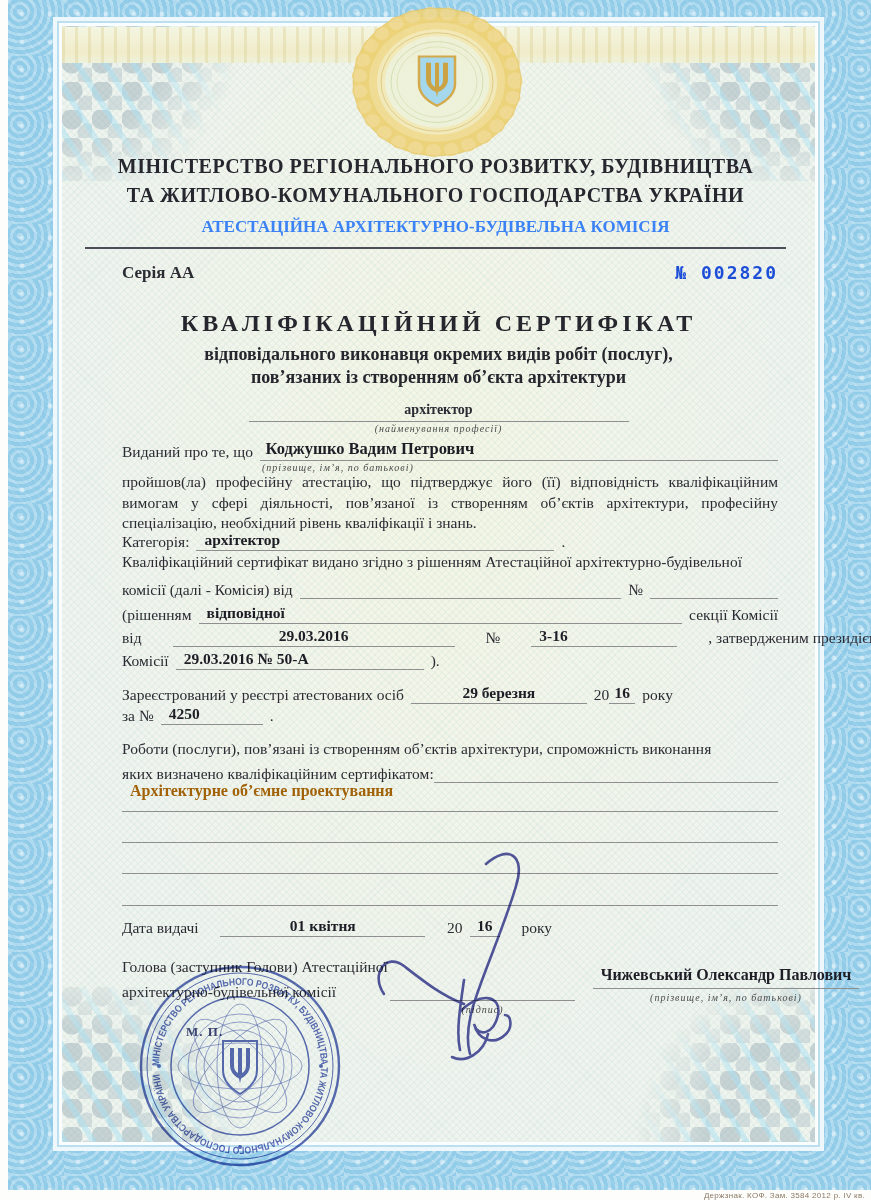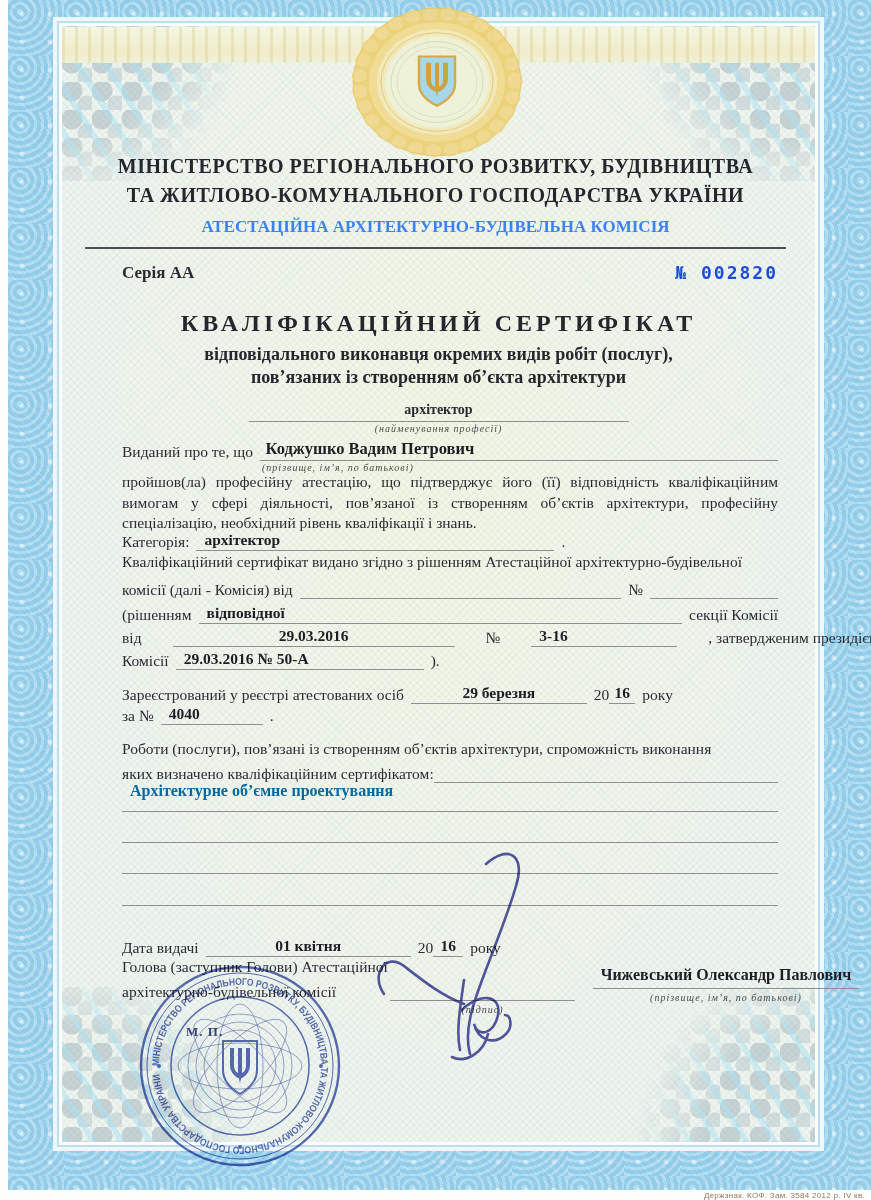--- a/index.html
+++ b/index.html
@@ -229,39 +229,39 @@
         <span class="v v-c">16</span>
       </span>
       <span class="gap"></span>
       <span class="lbl">року</span>
     </div>
 
     <div class="abs col row" style="top:704px;width:200px;">
       <span class="lbl">за №</span>
       <span class="gap"></span>
       <span class="blank" style="width:102px;">
-        <span class="v v-l">4040</span>
+        <span class="v v-l">4250</span>
       </span>
       <span class="gap"></span>
       <span class="lbl">.</span>
     </div>
 
     <div class="abs col" style="top:740px;">Роботи (послуги), пов’язані із створенням об’єктів архітектури, спроможність виконання</div>
     <div class="abs col row" style="top:762px;">
       <span class="lbl">яких визначено кваліфікаційним сертифікатом:</span>
       <span class="blank grow"></span>
     </div>
-    <div class="abs b" style="left:130px;top:782px;font-size:16px;color:#0369a1;">Архітектурне об’ємне проектування</div>
+    <div class="abs b" style="left:130px;top:782px;font-size:16px;color:#a16207;">Архітектурне об’ємне проектування</div>
 
     <div class="xline" style="top:811px;"></div>
     <div class="xline" style="top:842px;"></div>
     <div class="xline" style="top:873px;"></div>
     <div class="xline" style="top:905px;"></div>
 
-    <div class="abs col row" style="top:936px;width:430px;">
+    <div class="abs col row" style="top:916px;width:430px;justify-content:space-between;">
       <span class="lbl">Дата видачі</span>
       <span class="gap"></span>
       <span class="blank" style="width:205px;">
         <span class="v v-c">01 квітня</span>
       </span>
       <span class="gap"></span>
       <span class="lbl">20</span>
       <span class="blank" style="width:30px;">
         <span class="v v-c">16</span>
       </span>

